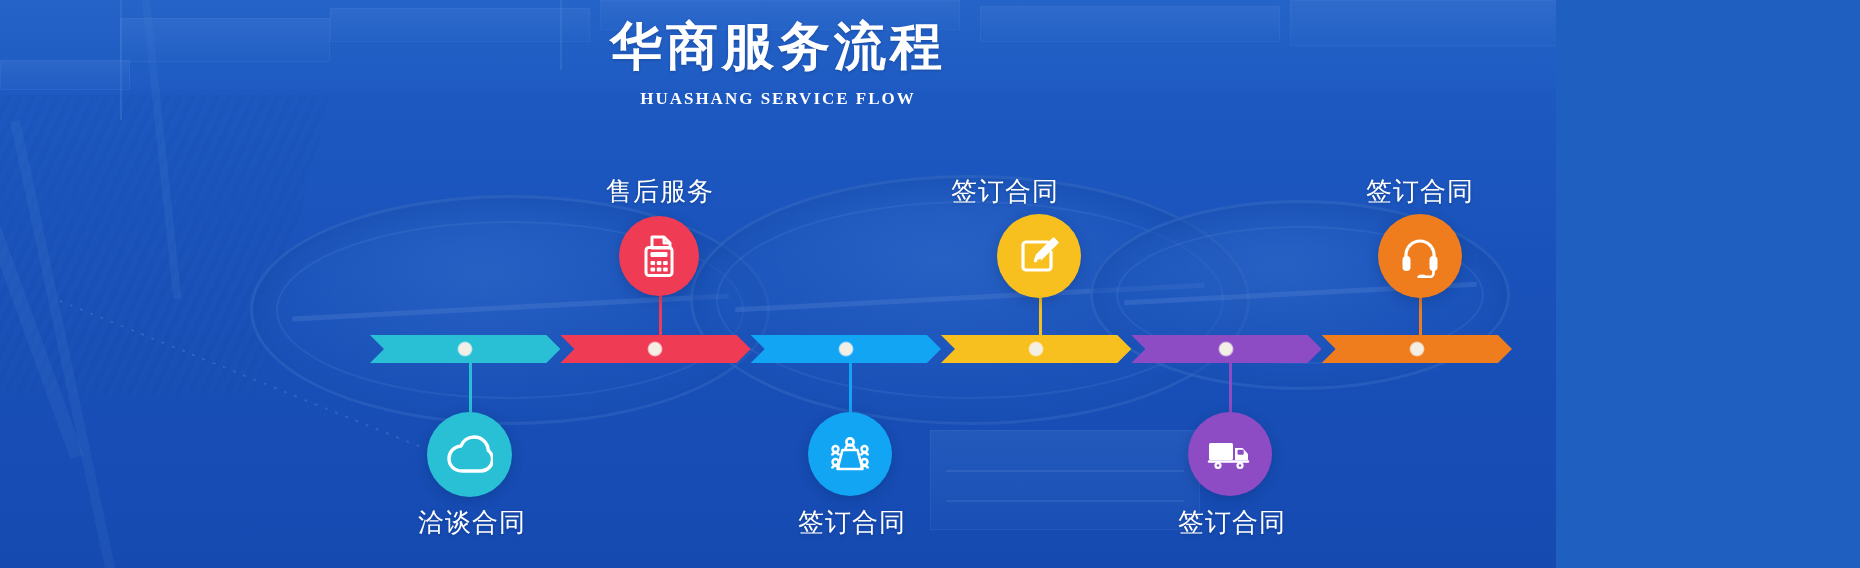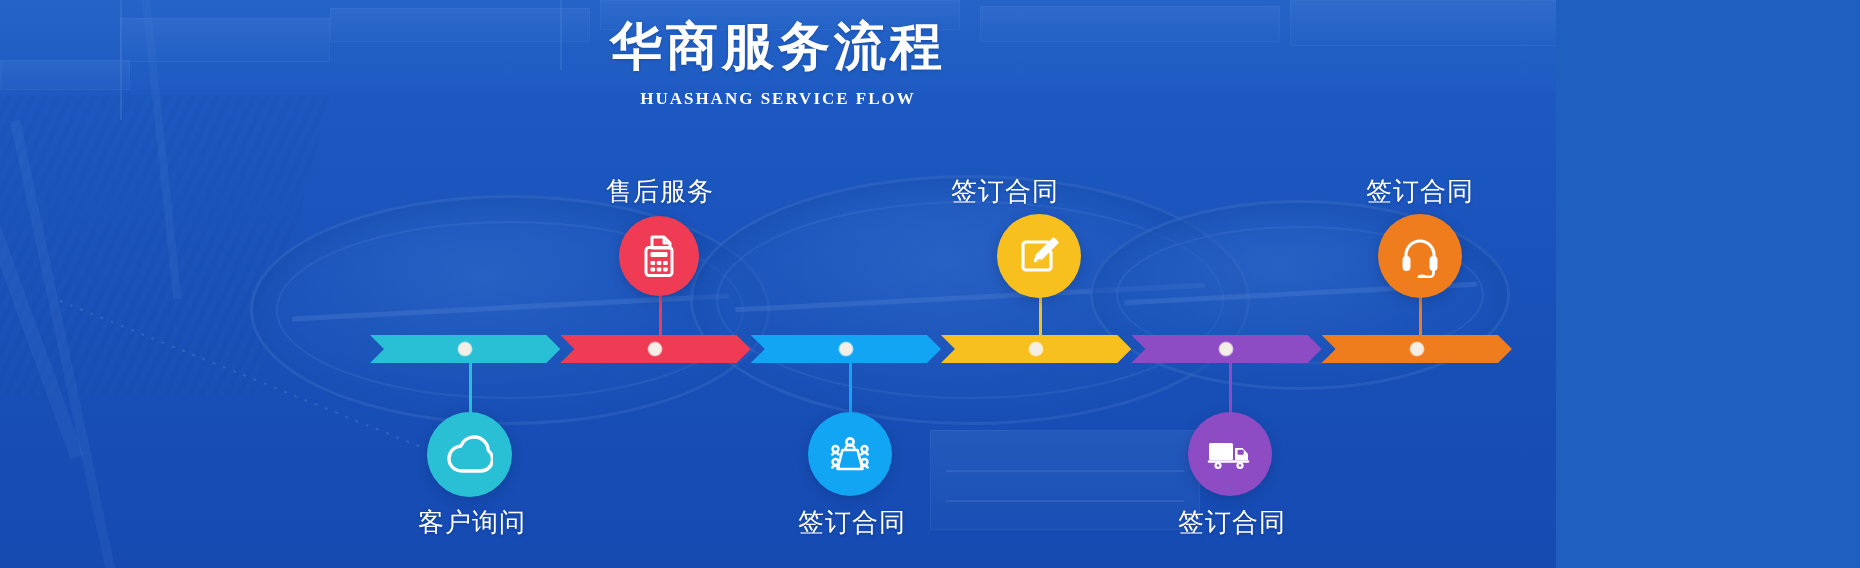--- a/index.html
+++ b/index.html
@@ -176,21 +176,21 @@
 
   <div class="stem" style="left:469px;top:349px;height:65px;background:#29c0d6"></div>
   <div class="node">
     <div class="circle" style="left:427px;top:412px;width:85px;height:85px;background:#29c0d6">
       <span>
         <svg width="46" height="40" viewBox="0 0 46 40">
           <path d="M15 36 C7 36 2 30.5 2 23.5 C2 16.8 7.2 11.4 13.8 11.1 C16 5.6 21.3 2 27.2 2 C34.8 2 41 8 41.3 15.5 C43.9 17.6 45.5 20.8 45.5 24.3 C45.5 30.6 40.4 36 34 36 Z" fill="none" stroke="#ffffff" stroke-width="3.4" stroke-linejoin="round"></path>
         </svg>
       </span>
     </div>
-    <div class="nlabel" style="left:418px;top:505px;">客户询问</div>
+    <div class="nlabel" style="left:418px;top:505px;">洽谈合同</div>
   </div>
 
   <div class="stem" style="left:659px;top:284px;height:66px;background:#ef3b54"></div>
   <div class="node">
     <div class="circle" style="left:619px;top:216px;width:80px;height:80px;background:#ef3b54">
       <span>
         <svg width="40" height="44" viewBox="0 0 40 44">
           <path d="M13 3 h12 l6 6 v5 H13 Z" fill="none" stroke="#ffffff" stroke-width="3" stroke-linejoin="round"></path>
           <path d="M25 3 v6 h6" fill="none" stroke="#ffffff" stroke-width="3" stroke-linejoin="round"></path>
           <rect x="7" y="13.5" width="26" height="28" rx="3" fill="none" stroke="#ffffff" stroke-width="3"></rect>

